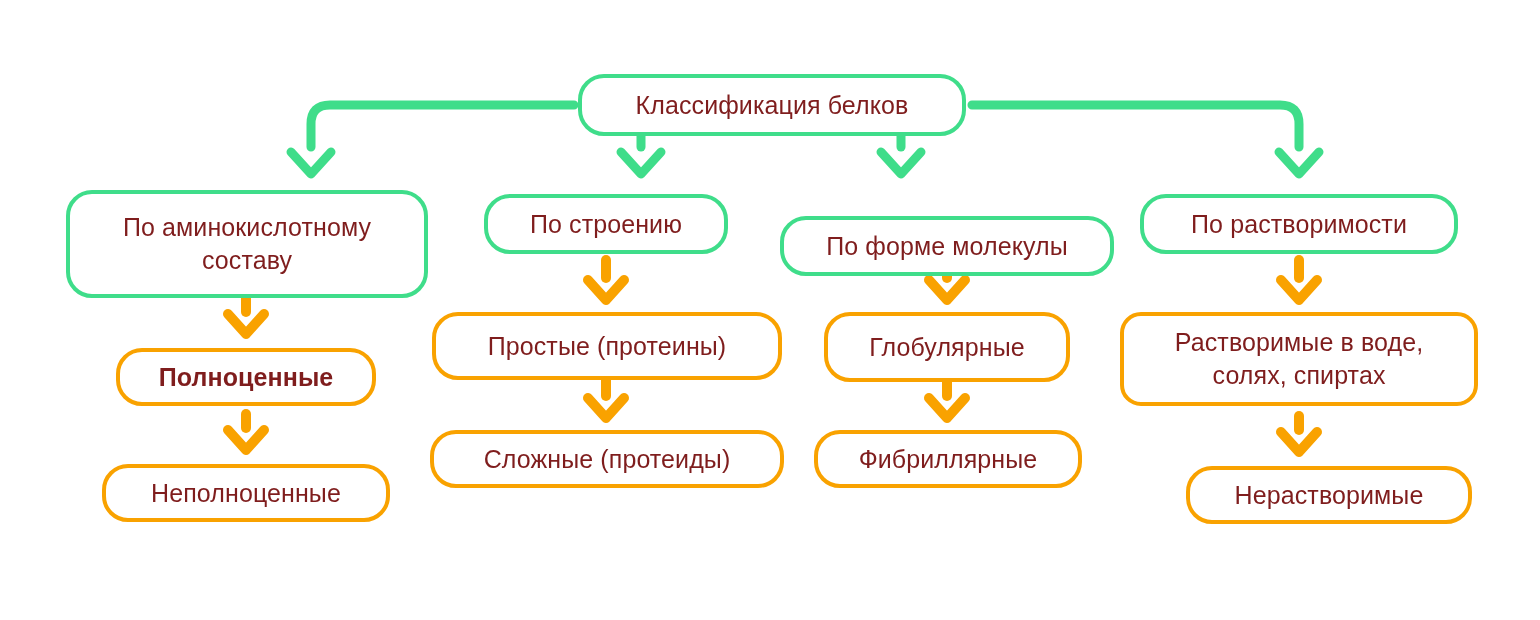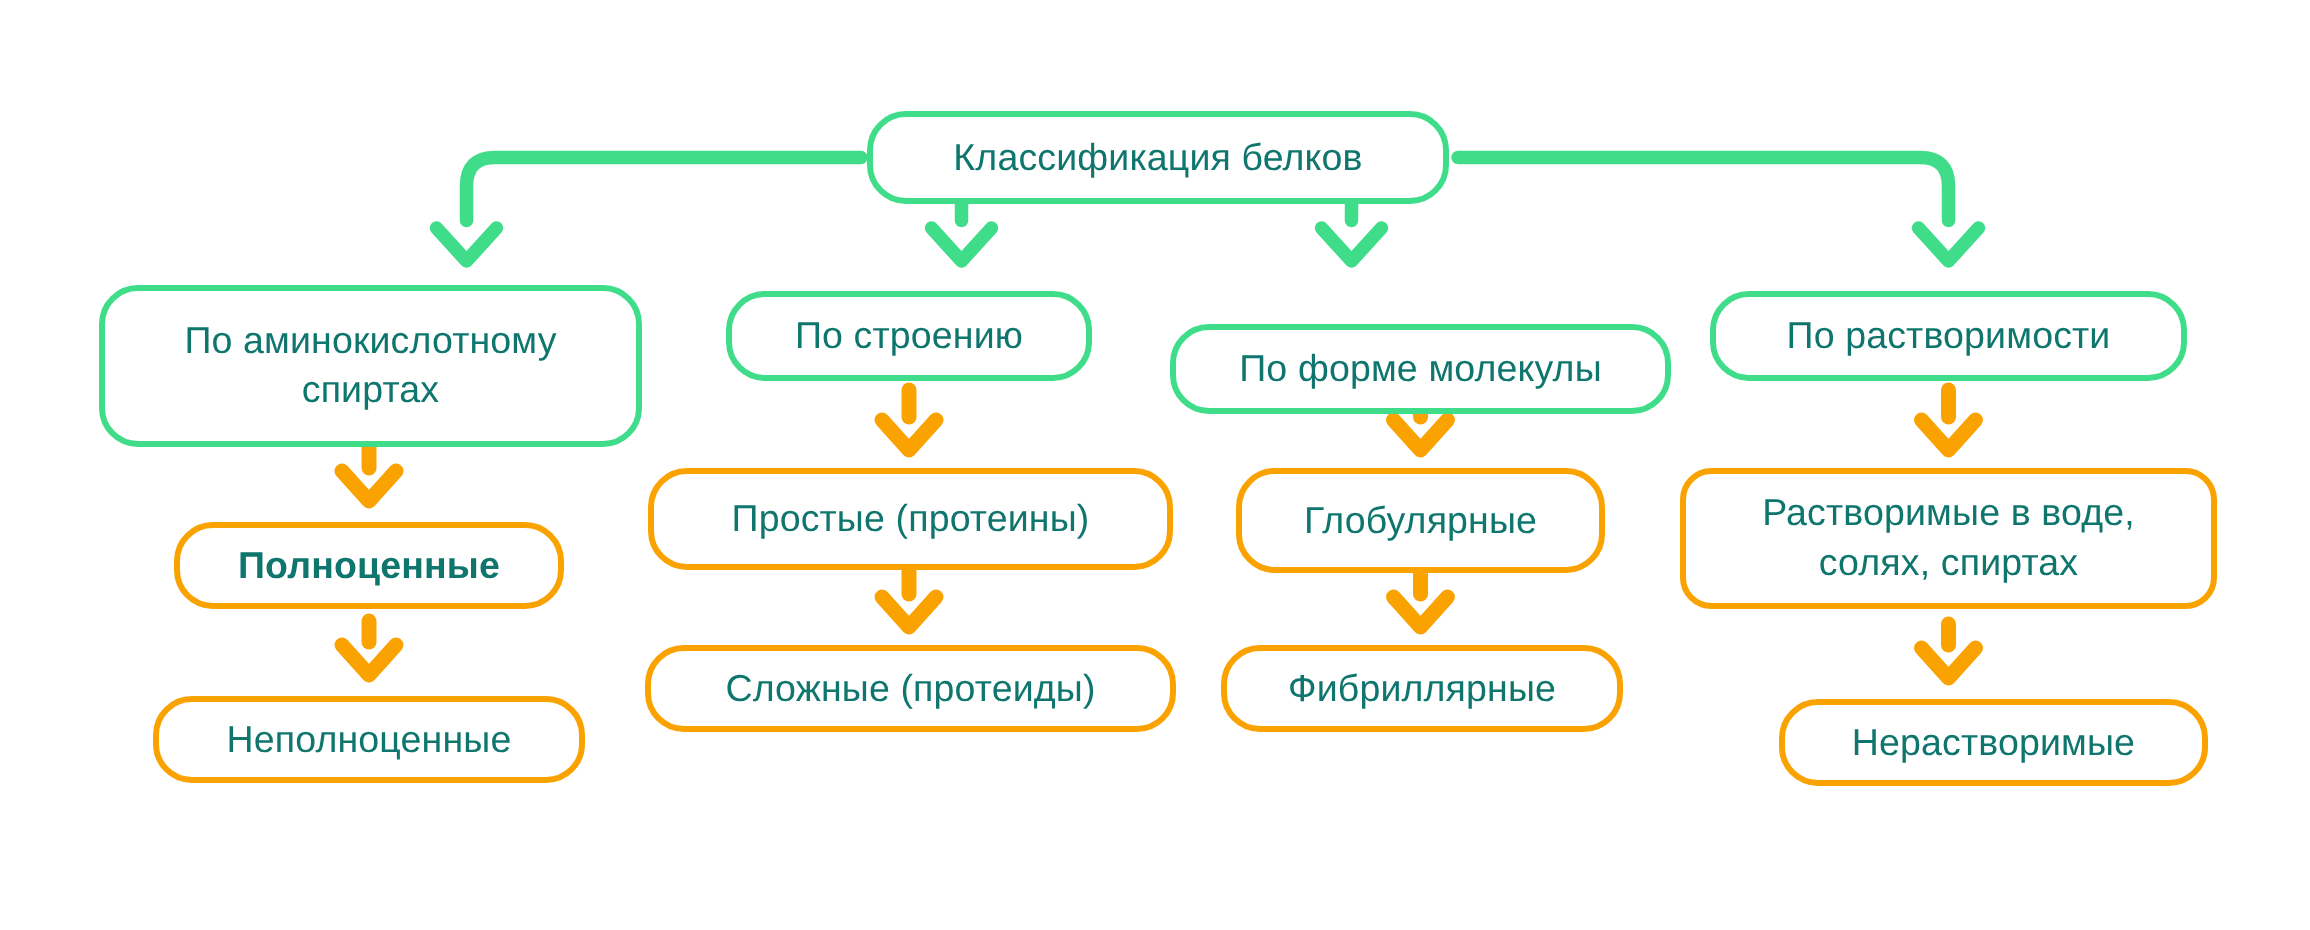--- a/index.html
+++ b/index.html
@@ -29,21 +29,21 @@
     position: absolute;
     box-sizing: border-box;
     display: flex;
     align-items: center;
     justify-content: center;
     text-align: center;
     background: #ffffff;
     border-style: solid;
     border-width: 4px;
     border-radius: 26px;
-    color: #0f766e;
+    color: #7f1d1d;
     font-size: 25px;
     line-height: 1.32;
     letter-spacing: 0.1px;
     padding: 0 14px;
   }
   .node.green { border-color: #3fdd8a; }
   .node.orange { border-color: #f9a200; }
   .node .node-label {
     display: block;
     white-space: pre-line;
@@ -116,21 +116,21 @@
       <path d="M 1281 432 L 1299 452 L 1317 432" fill="none" stroke="#f9a200" stroke-width="10" stroke-linecap="round" stroke-linejoin="round"></path>
     </g>
   </svg>
 
   <div class="node green" style="left:578px; top:74px; width:388px; height:62px;">
     <span class="node-label">Классификация белков</span>
   </div>
 
   <div class="node green" style="left:66px; top:190px; width:362px; height:108px;">
     <span class="node-label">По аминокислотному
-спиртах</span>
+составу</span>
   </div>
 
   <div class="node green" style="left:484px; top:194px; width:244px; height:60px;">
     <span class="node-label">По строению</span>
   </div>
 
   <div class="node green" style="left:780px; top:194px; width:334px; height:60px;margin-top:22px;">
     <span class="node-label">По форме молекулы</span>
   </div>
 

